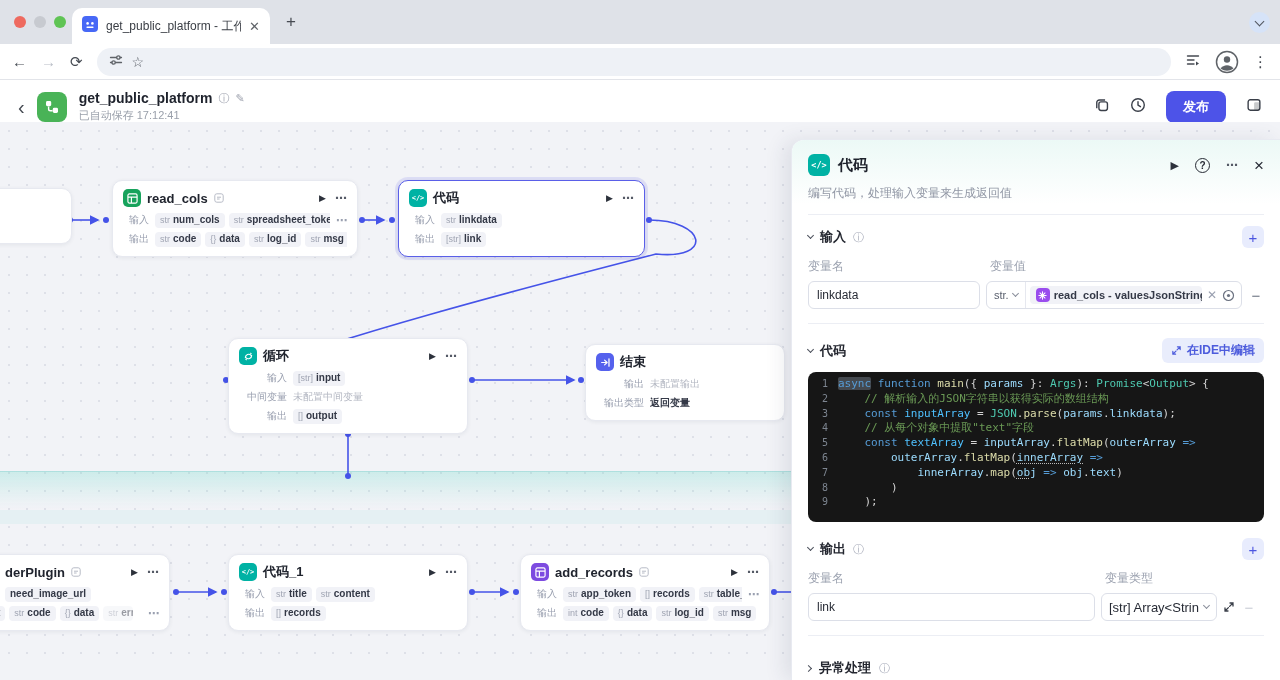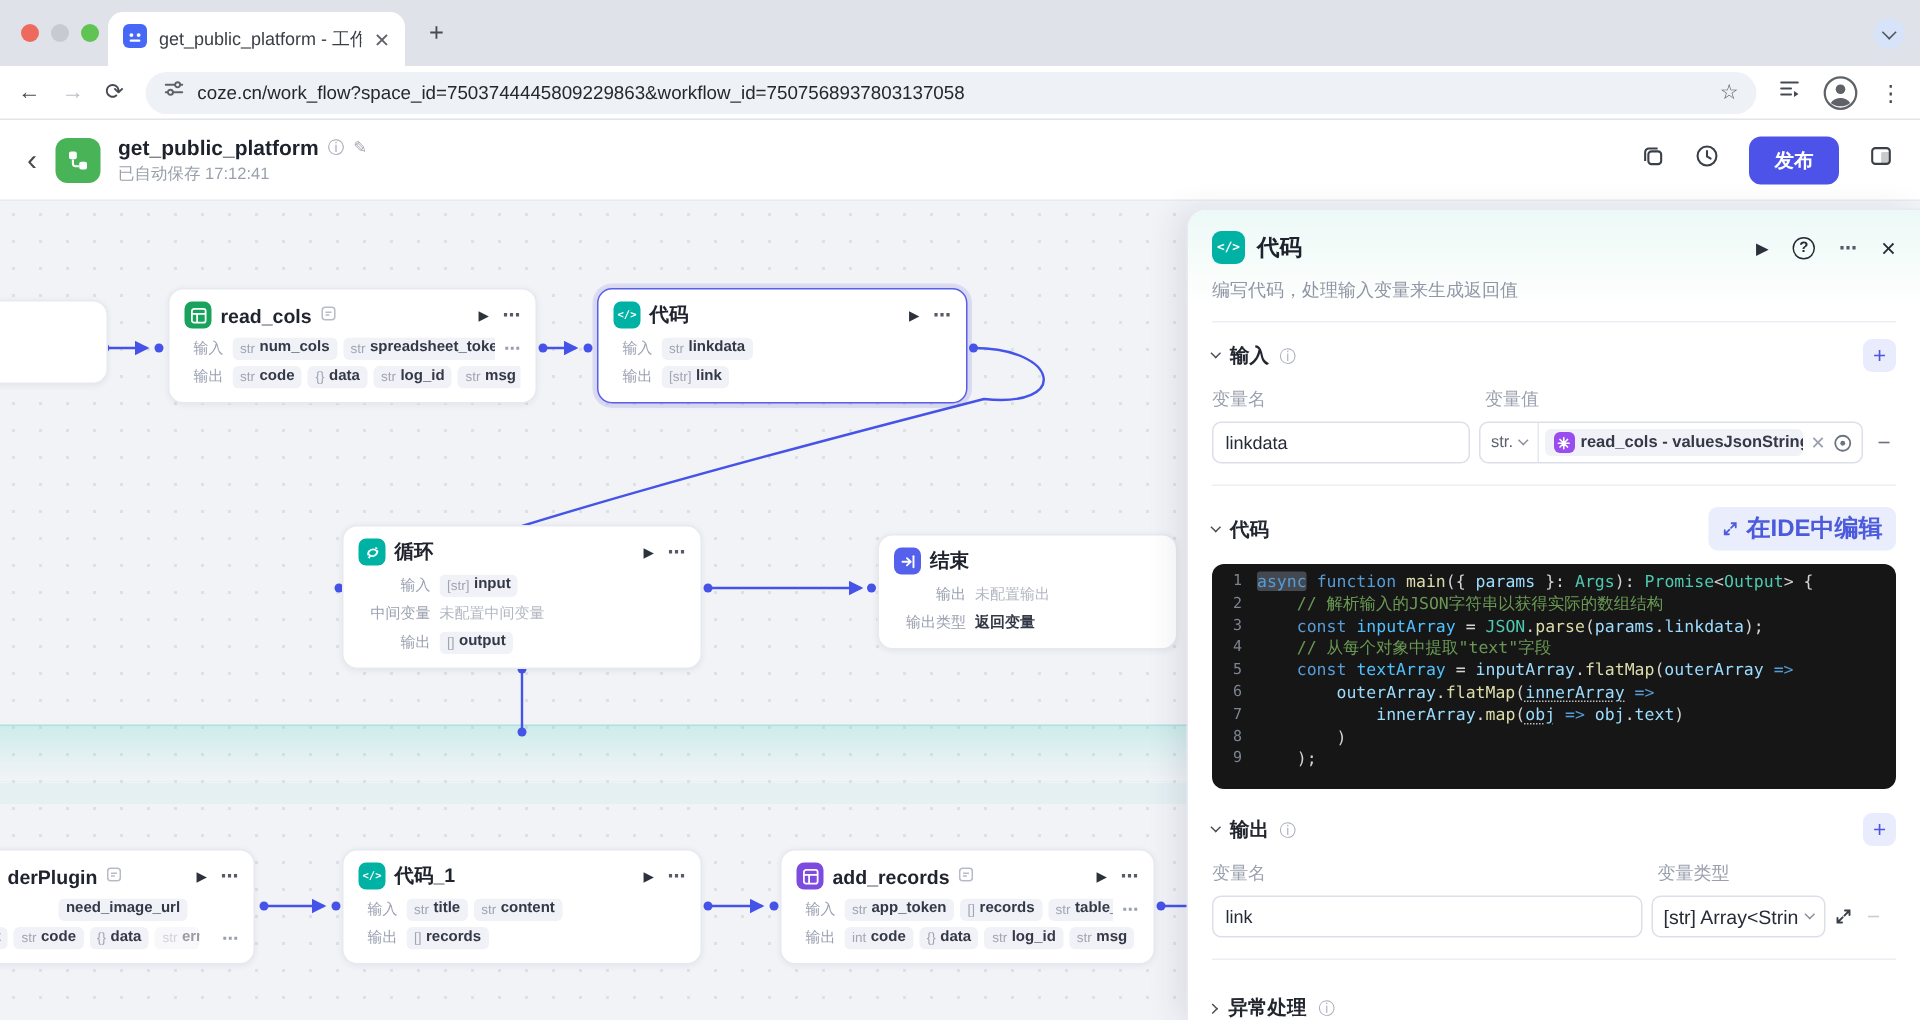--- a/index.html
+++ b/index.html
@@ -33,21 +33,21 @@
   .backchev { font-size:20px; color:#454a52; line-height:1; margin-right:2px; }
   .wf-icon { width:30px; height:30px; border-radius:8px; background:#49b357; display:flex; align-items:center; justify-content:center; }
   .wf-meta { display:flex; flex-direction:column; margin-left:2px; }
   .wf-title { font-size:14px; font-weight:700; color:#1e222c; display:flex; align-items:center; gap:6px; }
   .mini-ic { color:#a0a4b0; font-size:11px; font-weight:400; }
   .autosave { font-size:11px; color:#9aa0ab; margin-top:2px; }
   .hdr-actions { margin-left:auto; display:flex; align-items:center; gap:20px; }
   .publish { background:#4d53e8; color:#fff; font-size:13px; font-weight:600; padding:7px 17px; border-radius:8px; border:none; }
 
   
-  .canvas { position:absolute; top:134px; left:0; width:1280px; height:546px; overflow:hidden;
+  .canvas { position:absolute; top:122px; left:0; width:1280px; height:546px; overflow:hidden;
     background:#f2f3f7; background-image:radial-gradient(#dee0e8 1px, transparent 1.2px); background-size:18px 18px; }
   .band { position:absolute; left:0; right:0; top:349px; height:38px; border-top:1px solid rgba(0,175,160,.28);
     background:linear-gradient(180deg, rgba(120,220,205,.30) 0%, rgba(120,220,205,.10) 60%, rgba(120,220,205,0) 100%); }
   .band2 { position:absolute; left:0; right:0; top:388px; height:14px; background:rgba(140,225,210,.12); }
   .edges { position:absolute; inset:0; }
 
   .node { position:absolute; background:#fff; border:1px solid #e7e9f0; border-radius:10px; box-shadow:0 1px 4px rgba(32,36,60,.07); padding:7px 10px 9px; }
   .node.sel { border:1.5px solid #5a5fe8; box-shadow:0 0 0 3px rgba(90,95,232,.14), 0 1px 4px rgba(32,36,60,.07); }
   .node-head { display:flex; align-items:center; gap:6px; height:20px; margin-bottom:4px; }
   .nicon { width:18px; height:18px; border-radius:5px; display:flex; align-items:center; justify-content:center; color:#fff; flex:none; }
@@ -89,21 +89,21 @@
   .txt-input { height:28px; border:1px solid #dcdfe8; border-radius:6px; padding:0 8px; font-size:12px; color:#272b35; background:#fff; outline:none; font-family:inherit; }
   .val-group { flex:1; display:flex; align-items:center; height:28px; border:1px solid #dcdfe8; border-radius:6px; overflow:hidden; min-width:0; }
   .type-seg { display:flex; align-items:center; gap:4px; padding:0 7px; font-size:11px; color:#5b616f; border-right:1px solid #e6e8ef; height:100%; flex:none; }
   .ref-wrap { flex:1; display:flex; align-items:center; gap:5px; padding:0 6px 0 4px; min-width:0; }
   .ref-chip { display:flex; align-items:center; gap:4px; background:#f1f2f7; border-radius:4px; padding:2px 6px; font-size:11px; font-weight:600; color:#343947; white-space:nowrap; overflow:hidden; min-width:0; }
   .chip-icon { width:14px; height:14px; border-radius:4px; background:#9a4dee; display:flex; align-items:center; justify-content:center; flex:none; }
   .chip-x { color:#9aa0b0; font-size:12px; margin-left:auto; }
   .icon-btn { display:flex; align-items:center; color:#6b7280; }
   .minus { color:#6b7280; font-size:15px; width:16px; text-align:center; }
   .minus.dis { color:#c9cdd6; }
-  .ide-btn { margin-left:auto; display:flex; align-items:center; gap:5px; background:#e9edfc; color:#4c5bdc; font-size:16px; font-weight:600; padding:4px 9px; border-radius:6px; border:none; }
+  .ide-btn { margin-left:auto; display:flex; align-items:center; gap:5px; background:#e9edfc; color:#4c5bdc; font-size:12px; font-weight:600; padding:4px 9px; border-radius:6px; border:none; }
   .editor { margin-top:9px; background:#161616; border-radius:8px; padding:5px 0 4px; height:150px; overflow:hidden; font-family:"DejaVu Sans Mono",monospace; font-size:11px; }
   .cl { display:flex; height:14.8px; line-height:14.8px; white-space:pre; }
   .ln { width:30px; flex:none; text-align:right; padding-right:10px; color:#7d8590; font-size:10px; }
   .kw{color:#569cd6}.fn{color:#dcdcaa}.vr{color:#9cdcfe}.vb{color:#4fc1ff}.ty{color:#4ec9b0}.cm{color:#6a9955}.pl{color:#d4d4d4}
   .hl{background:rgba(125,135,148,.45);border-radius:2px;}
   .sq{text-decoration:underline dotted #bcbcbc; text-underline-offset:2px;}
   .type-select { display:flex; align-items:center; gap:5px; height:28px; border:1px solid #dcdfe8; border-radius:6px; padding:0 7px; font-size:13px; color:#272b35; white-space:nowrap; }
   .err-row { display:flex; align-items:center; gap:8px; padding:13px 16px; }
 </style>
 </head>
@@ -139,21 +139,20 @@
     <span class="navic">⟳</span>
     <div class="omnibox">
       <span>
         <svg width="14" height="14" viewBox="0 0 14 14">
             <path d="M1.5 4.5h6M11.2 4.5h1.3" stroke="#5f6368" stroke-width="1.3" stroke-linecap="round" fill="none"></path>
             <circle cx="9.4" cy="4.5" r="1.7" stroke="#5f6368" stroke-width="1.3" fill="none"></circle>
             <path d="M12.5 9.5h-6M2.8 9.5H1.5" stroke="#5f6368" stroke-width="1.3" stroke-linecap="round" fill="none"></path>
             <circle cx="4.6" cy="9.5" r="1.7" stroke="#5f6368" stroke-width="1.3" fill="none"></circle>
           </svg>
       </span>
-      <span class="url-text">coze.cn/work_flow?space_id=7503744445809229863&amp;workflow_id=7507568937803137058</span>
       <span class="star">☆</span>
     </div>
     <span>
       <svg width="16" height="16" viewBox="0 0 16 16">
           <path d="M2.5 4h11M2.5 8h6.5M2.5 12h6.5" stroke="#454a52" stroke-width="1.4" stroke-linecap="round" fill="none"></path>
           <path d="M11 9.6l3 2-3 2z" fill="#454a52"></path>
         </svg>
     </span>
     <span class="avatar-wrap">
       <svg width="24" height="24" viewBox="0 0 24 24">
@@ -399,21 +398,21 @@
         <span><svg width="10" height="10" viewBox="0 0 10 10">
               <rect x="0.8" y="0.8" width="8.4" height="8.4" rx="2" stroke="#b7bbc6" stroke-width="1" fill="none"></rect>
               <path d="M3 4.2h4M3 6h2.6" stroke="#b7bbc6" stroke-width="1" fill="none"></path>
             </svg></span>
         <span class="nh-actions">
             <span class="play">▶</span>
             <span class="more">⋯</span>
           </span>
       </div>
       <div class="node-row">
-        <span class="tags" style="margin-left:28px;justify-content:center;">
+        <span class="tags" style="margin-left:28px;">
           <span class="tag">
               <b>need_image_url</b>
             </span>
         </span>
       </div>
       <div class="node-row">
         <span class="tags">
           <span class="tag">
               <b>tent</b>
             </span>

